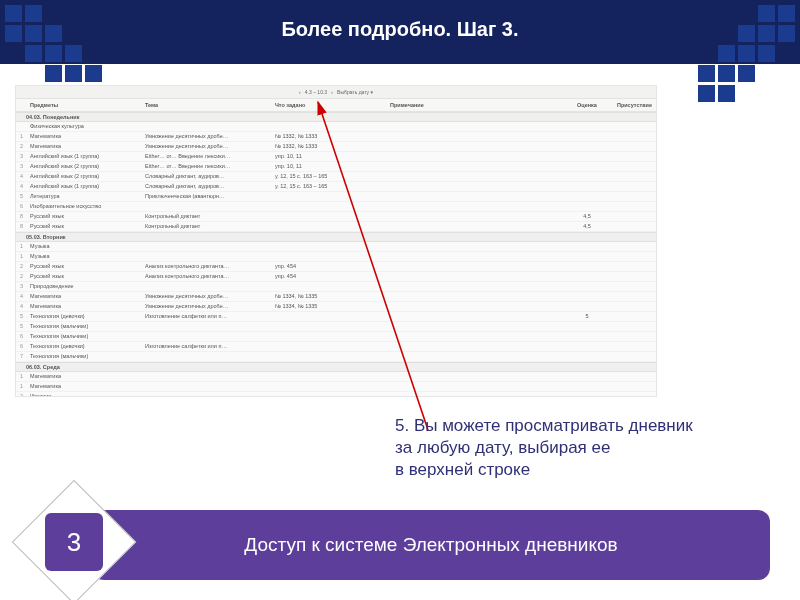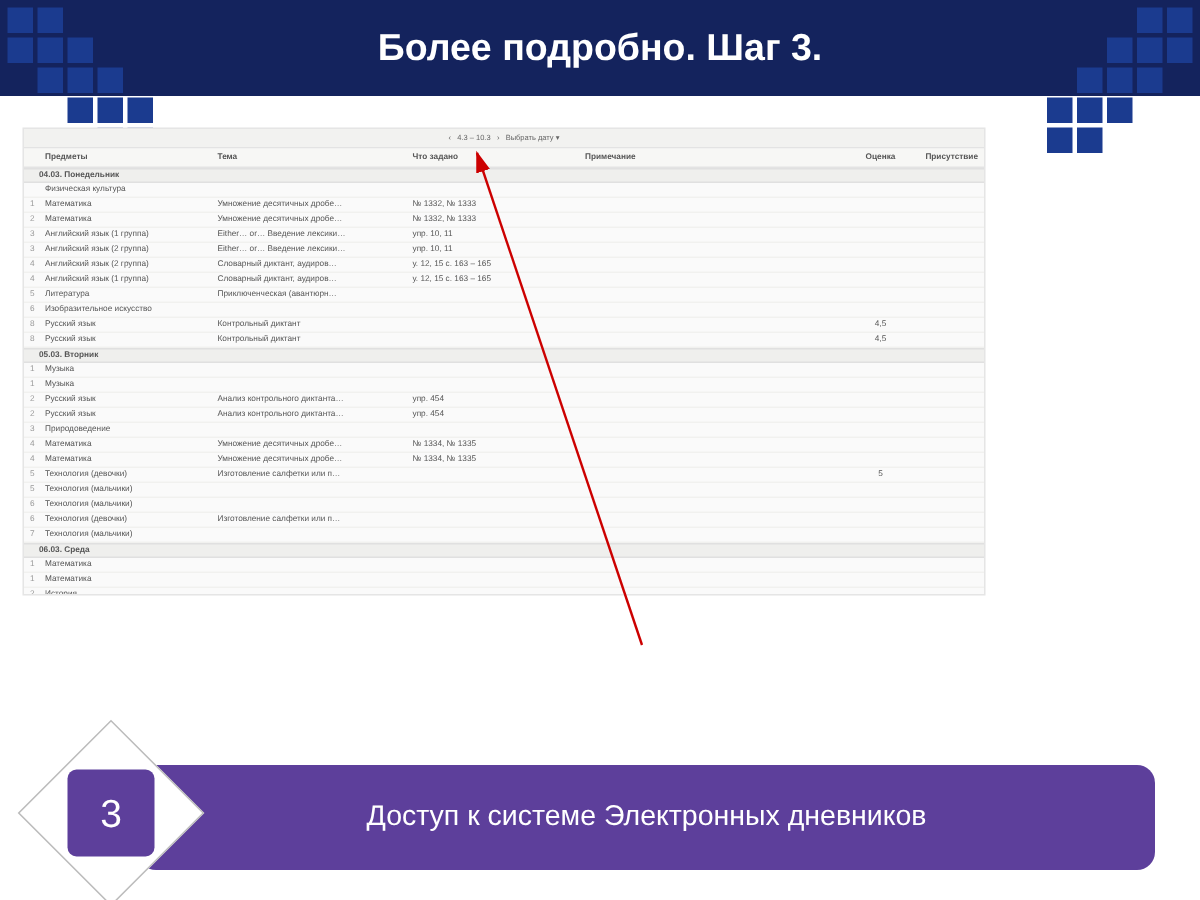--- a/index.html
+++ b/index.html
@@ -5,21 +5,21 @@
   html,body{margin:0;padding:0;font-family:Arial,Helvetica,sans-serif;background:#fff}
   #slide{position:relative;width:800px;height:600px;overflow:hidden;background:#fff}
 
   
   .header{
     position:absolute;left:0;right:0;top:0;height:64px;
     background:#14235d;
   }
   .header-title{
     position:absolute;left:0;right:0;top:18px;
-    text-align:center;color:#fff;font-size:25px;font-weight:bold;
+    text-align:center;color:#fff;font-size:20px;font-weight:bold;
   }
 
   
   .sq-grid{position:absolute;display:grid;gap:3px}
   .sq-grid .cell{width:17px;height:17px;background:#1b3b8f}
   .sq-grid .cell.empty{background:transparent}
   .grid-left{left:5px;top:5px;grid-template-columns:repeat(5,17px)}
   .grid-right{right:5px;top:5px;grid-template-columns:repeat(5,17px)}
 
   
@@ -402,20 +402,25 @@
 
   <svg class="arrow">
     <defs>
       <marker id="ah" markerWidth="10" markerHeight="10" refX="8" refY="3" orient="auto">
         <path d="M0,0 L9,3 L0,6 Z" fill="#cc0000"></path>
       </marker>
     </defs>
     <line x1="428" y1="430" x2="318" y2="102" stroke="#cc0000" stroke-width="1.6" marker-end="url(#ah)"></line>
   </svg>
 
+  <div class="note">
+    <span>5. Вы можете просматривать дневник</span><br>
+    <span>за любую дату, выбирая ее</span><br>
+    <span> в верхней строке</span>
+  </div>
 
   <div class="footer">
     <span>Доступ к системе Электронных дневников</span>
   </div>
   <div class="badge">
     <div class="badge-inner">
       <span>3</span>
     </div>
   </div>
 

